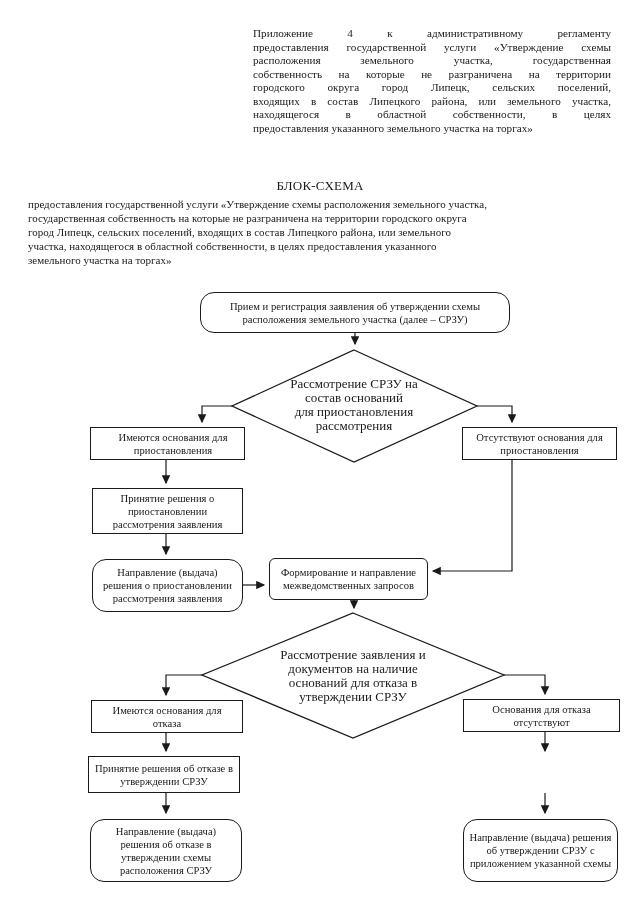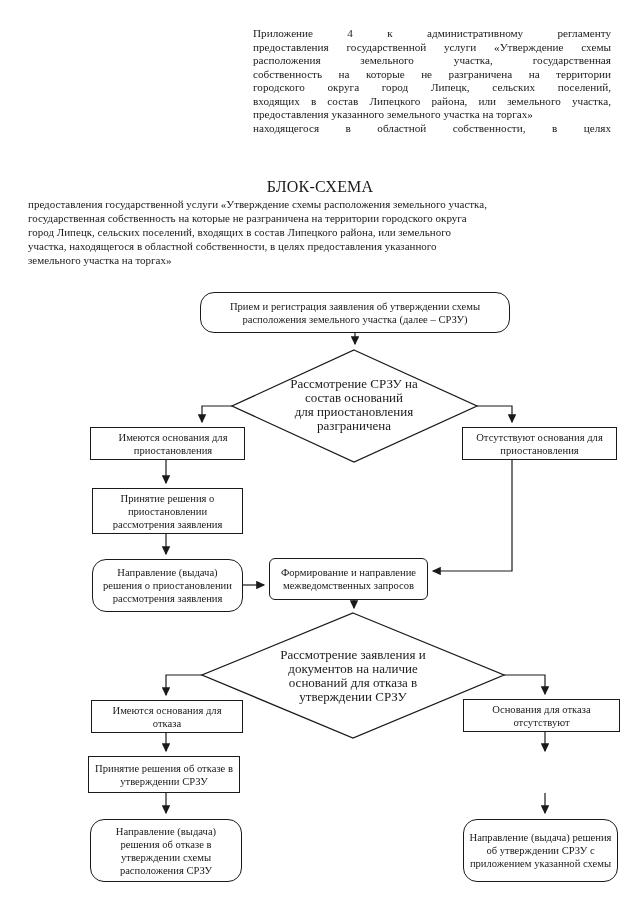--- a/index.html
+++ b/index.html
@@ -5,21 +5,21 @@
   html,body{margin:0;padding:0;background:#fff;}
   body{width:640px;height:905px;position:relative;font-family:"Liberation Serif",serif;color:#1a1a1a;}
   .page{position:absolute;inset:0;background:#fff;overflow:hidden;}
 
   
   .annex{position:absolute;left:253px;top:27px;width:358px;font-size:11.2px;line-height:13.5px;}
   .annex .jline{text-align:justify;text-align-last:justify;white-space:normal;}
   .annex .jline.last{text-align-last:left;}
 
   
-  .doc-title{position:absolute;left:0;top:178px;width:640px;text-align:center;font-size:16px;letter-spacing:.2px;}
+  .doc-title{position:absolute;left:0;top:178px;width:640px;text-align:center;font-size:13px;letter-spacing:.2px;}
   .doc-subtitle{position:absolute;left:28px;top:197px;width:584px;font-size:11px;line-height:14px;}
 
   
   svg.connectors{position:absolute;left:0;top:0;width:640px;height:905px;}
   .node{position:absolute;box-sizing:border-box;background:#fff;border:1.5px solid #1a1a1a;
         display:flex;align-items:center;justify-content:flex-start;text-align:center;
         font-size:10.6px;line-height:13px;padding:2px 5px;}
   .node.round{border-radius:14px;}
   .dtext{position:absolute;text-align:center;font-size:13px;line-height:14px;}
 </style>
@@ -28,22 +28,22 @@
 
 <div class="page">
 
   <div class="annex">
     <div class="jline">Приложение 4 к административному регламенту</div>
     <div class="jline">предоставления государственной услуги «Утверждение схемы</div>
     <div class="jline">расположения земельного участка, государственная</div>
     <div class="jline">собственность на которые не разграничена на территории</div>
     <div class="jline">городского округа город Липецк, сельских поселений,</div>
     <div class="jline">входящих в состав Липецкого района, или земельного участка,</div>
+    <div class="jline">находящегося в областной собственности, в целях</div>
     <div class="jline last">предоставления указанного земельного участка на торгах»</div>
-    <div class="jline">находящегося в областной собственности, в целях</div>
   </div>
 
   <div class="doc-title">БЛОК-СХЕМА</div>
   <div class="doc-subtitle">
     <div>предоставления государственной услуги «Утверждение схемы расположения земельного участка,</div>
     <div>государственная собственность на которые не разграничена на территории городского округа</div>
     <div>город Липецк, сельских поселений, входящих в состав Липецкого района, или земельного</div>
     <div>участка, находящегося в областной собственности, в целях предоставления указанного</div>
     <div>земельного участка на торгах»</div>
   </div>
@@ -75,21 +75,21 @@
   </svg>
 
   <div class="node round" style="left:200px;top:292px;width:310px;height:41px;">
     <span>Прием и регистрация заявления об утверждении схемы расположения земельного участка (далее – СРЗУ)</span>
   </div>
 
   <div class="dtext" style="left:269px;top:377px;width:170px;">
     <div>Рассмотрение СРЗУ на</div>
     <div>состав оснований</div>
     <div>для приостановления</div>
-    <div>разграничена</div>
+    <div>рассмотрения</div>
   </div>
 
   <div class="node" style="left:90px;top:427px;width:155px;height:33px;padding-left:16px;">
     <span>Имеются основания для приостановления</span>
   </div>
 
   <div class="node" style="left:462px;top:427px;width:155px;height:33px;">
     <span>Отсутствуют основания для приостановления</span>
   </div>
 

